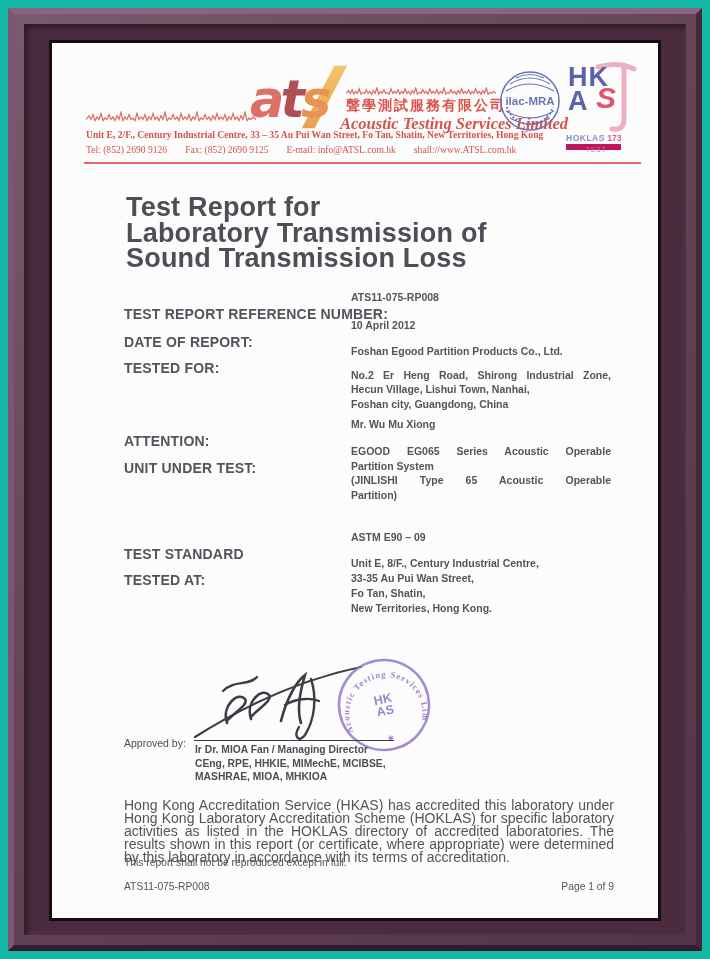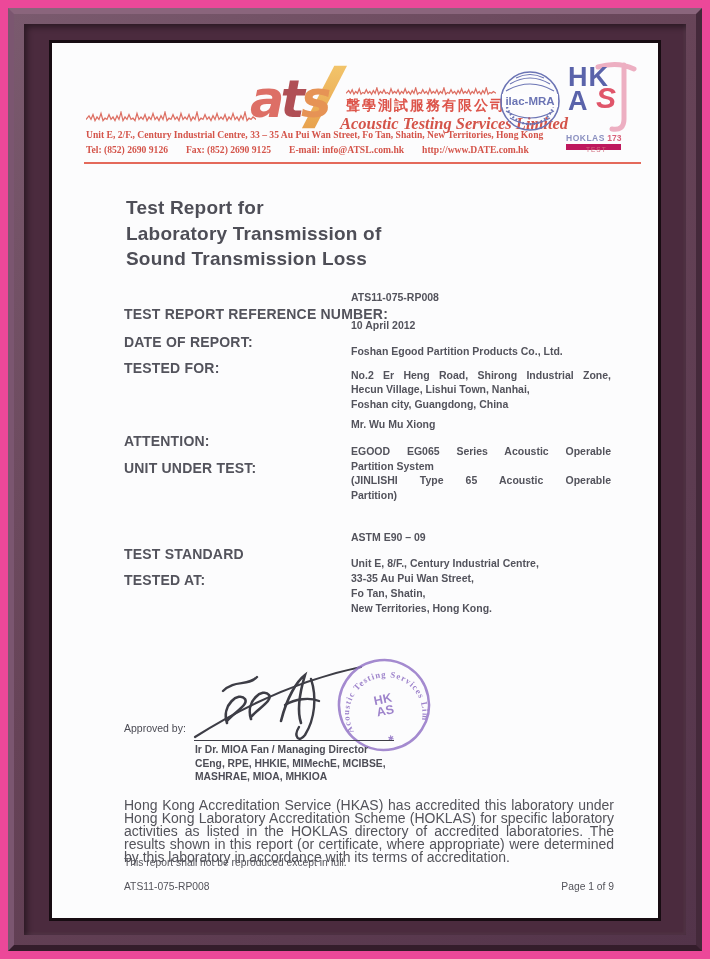--- a/index.html
+++ b/index.html
@@ -1,17 +1,17 @@
 <!DOCTYPE html>
 <html><head>
 <meta charset="utf-8">
 <style>
   html,body{margin:0;padding:0;background:#070304;}
   *{box-sizing:border-box;}
-  .canvas{position:relative;width:710px;height:959px;background:#ec4899;overflow:hidden;
+  .canvas{position:relative;width:710px;height:959px;background:#14b8a6;overflow:hidden;
           font-family:"Liberation Sans",sans-serif;}
   
   .ridge{position:absolute;inset:8px;border:6px solid;
          border-color:#8a657c #44293a #341d2b #7b5670;
          background:linear-gradient(135deg,#7a5a6e 0%,#664357 45%,#53344a 100%);}
   .frame-band{position:absolute;inset:24px;background:#4b2b3e;
          box-shadow:inset 3px 3px 6px rgba(0,0,0,.45), inset -2px -2px 3px rgba(255,255,255,.06);}
   .doc{position:absolute;left:49px;top:40px;width:612px;height:881px;
        background:#fcfcfd;border:3px solid #170c12;}
   .page{position:absolute;inset:0;color:#50505a;}
@@ -19,54 +19,54 @@
   
   .wavy{position:absolute;}
   .atsl{position:absolute;left:198px;top:20px;width:98px;height:68px;}
   .cjk{position:absolute;left:294px;top:54px;font-size:14px;font-weight:bold;
        letter-spacing:2px;color:#dd544a;white-space:nowrap;}
   .co-en{position:absolute;left:288px;top:71px;font-family:"Liberation Serif",serif;
        font-style:italic;font-weight:bold;font-size:16.5px;color:#d4544a;white-space:nowrap;}
   .addr1{position:absolute;left:34px;top:86px;width:560px;font-family:"Liberation Serif",serif;
        font-weight:bold;font-size:9.6px;color:#d4544a;white-space:nowrap;}
   .addr2{position:absolute;left:34px;top:101px;display:flex;gap:18px;
-       font-family:"Liberation Serif",serif;font-weight:bold;font-size:9.6px;color:#d4544a;white-space:nowrap;}
+       font-family:"Liberation Serif",serif;font-weight:normal;font-size:9.6px;color:#d4544a;white-space:nowrap;}
   .red-rule{position:absolute;left:32px;top:119px;width:557px;height:2px;background:#e4695b;}
   .ilac{position:absolute;left:446px;top:26px;width:64px;height:64px;}
   .hkas{position:absolute;left:514px;top:22px;width:76px;height:96px;}
   .hkas .row1{position:absolute;left:2px;top:0;font-size:27px;font-weight:bold;color:#5a63aa;
        letter-spacing:1px;line-height:24px;}
   .hkas .row2{position:absolute;left:2px;top:24px;font-size:27px;font-weight:bold;color:#5a63aa;
        letter-spacing:1px;line-height:24px;}
   .hkas .red-s{position:absolute;left:30px;top:16px;font-size:30px;font-style:italic;
        font-weight:bold;color:#e0556a;}
   .hkas .pinkj{position:absolute;left:22px;top:-4px;width:52px;height:76px;}
   .hoklas-line{position:absolute;left:0px;top:68px;font-size:8.5px;font-weight:bold;
        border-bottom:6px solid #be185d;padding-bottom:1px;white-space:nowrap;}
   .hoklas-line .hok{color:#8b90c0;letter-spacing:.5px;}
   .hoklas-line .num{color:#d9607a;}
   .hkas-test{position:absolute;left:20px;top:81px;font-size:6.5px;color:#d06a7c;letter-spacing:1px;}
 
   
-  .title{position:absolute;left:74px;top:152px;font-size:19px;font-weight:bold;
+  .title{position:absolute;left:74px;top:152px;font-size:27px;font-weight:bold;
          color:#4e4e57;line-height:25.5px;letter-spacing:.2px;}
 
   
   .field-row{position:absolute;left:72px;width:490px;}
   .flabel{position:absolute;left:0;top:16px;font-size:14px;font-weight:bold;color:#53535c;
           letter-spacing:.2px;white-space:nowrap;}
   .fvalue{position:absolute;left:227px;top:0;width:260px;font-size:10.5px;font-weight:bold;
           color:#53535c;line-height:14.5px;}
   .vline{white-space:nowrap;}
   .vline.wrapok{white-space:normal;}
   .vline.st{white-space:normal;text-align:justify;text-align-last:justify;}
   .vgap{height:9px;}
 
   
-  .approved-label{position:absolute;left:72px;top:679px;font-size:10.5px;color:#4b4b54;}
+  .approved-label{position:absolute;left:72px;top:694px;font-size:10.5px;color:#4b4b54;}
   .sig{position:absolute;left:140px;top:618px;width:172px;height:80px;}
   .sig-line{position:absolute;left:142px;top:697px;width:200px;border-top:1.6px solid #3d3d46;}
   .sig-name{position:absolute;left:143px;top:700px;font-size:10.3px;font-weight:bold;
             color:#4d4d56;line-height:13.5px;}
   .stamp{position:absolute;left:282px;top:612px;width:100px;height:100px;opacity:.85;
          transform:rotate(-12deg);}
 
   
   .foot-para{position:absolute;left:72px;top:756px;width:490px;font-size:14px;
              line-height:12.9px;color:#53535a;text-align:justify;}
@@ -133,21 +133,21 @@
             <span class="num">173</span>
           </div>
           <div class="hkas-test">TEST</div>
         </div>
 
         <div class="addr1">Unit E, 2/F., Century Industrial Centre, 33 – 35 Au Pui Wan Street, Fo Tan, Shatin, New Territories, Hong Kong</div>
         <div class="addr2">
           <span>Tel: (852) 2690 9126</span>
           <span>Fax: (852) 2690 9125</span>
           <span>E-mail: info@ATSL.com.hk</span>
-          <span>http://www.DATE.com.hk</span>
+          <span>shall://www.ATSL.com.hk</span>
         </div>
         <div class="red-rule"></div>
       </div>
 
       <div class="title">
         <div>Test Report for</div>
         <div>Laboratory Transmission of</div>
         <div>Sound Transmission Loss</div>
       </div>
 

